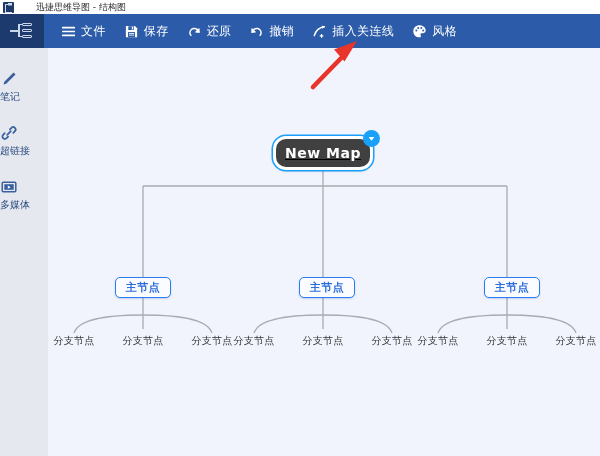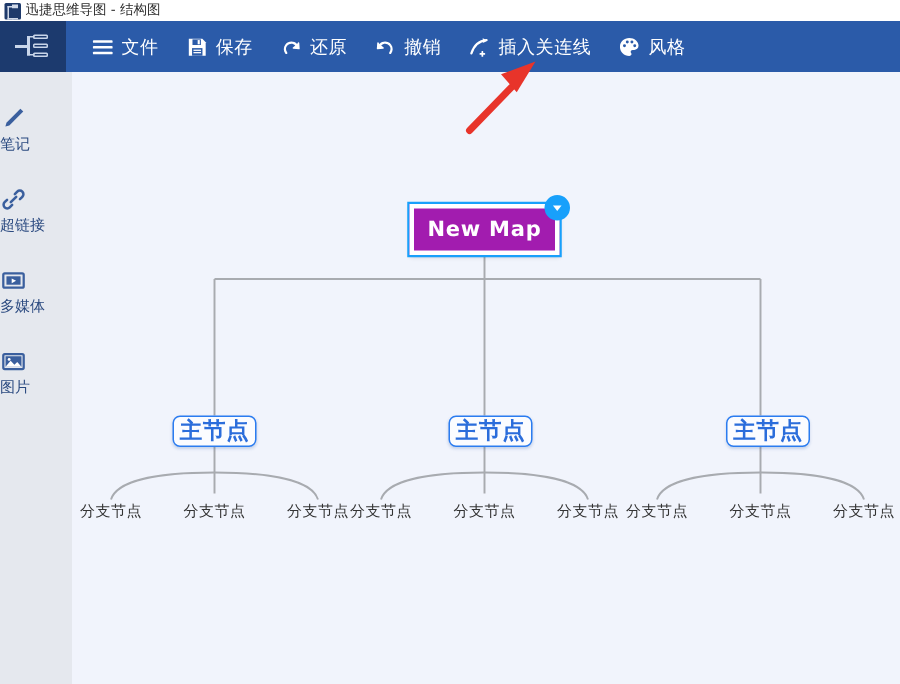--- a/index.html
+++ b/index.html
@@ -21,21 +21,21 @@
   }
 
   
   .titlebar {
     position: absolute;
     left: 0; top: 0;
     width: 600px; height: 14px;
     background: #ffffff;
     display: flex;
     align-items: center;
-    gap: 3px;
+    gap: 22px;
     padding-left: 3px;
     box-sizing: border-box;
   }
   .titlebar-icon {
     width: 11px; height: 11px;
     background: #1e3a6b;
     border-radius: 1px;
     position: relative;
     flex: 0 0 auto;
   }
@@ -187,29 +187,30 @@
     left: 0; top: 0;
     width: 552px; height: 408px;
     display: block;
   }
 
   
   .root-node {
     position: absolute;
     left: 225px; top: 88px;
     width: 100px; height: 34px;
-    background: #a21caf;
+    background: #404040;
     border: 3px solid #ffffff;
-    border-radius: 0;
+    border-radius: 13px;
     box-sizing: border-box;
     box-shadow: 0 0 0 1.5px #18a0fb, 0 1px 3px rgba(0,0,0,0.18);
     display: flex;
     align-items: center;
     justify-content: center;
     cursor: default;
+    text-decoration: underline;
   }
   .root-text {
     color: #ffffff;
     font-size: 14px;
     font-weight: bold;
     letter-spacing: 0.5px;
     white-space: nowrap;
   }
   .root-badge {
     position: absolute;
@@ -233,21 +234,21 @@
     border: 1.6px solid #2b7cf0;
     border-radius: 5px;
     box-sizing: border-box;
     display: flex;
     align-items: center;
     justify-content: center;
     box-shadow: 0 1px 2px rgba(40,90,170,0.22);
     cursor: default;
   }
   .main-node .mn-text {
-    font-size: 15px;
+    font-size: 11px;
     font-weight: bold;
     color: #2b6ddb;
     letter-spacing: 0.5px;
     white-space: nowrap;
   }
   .mn-1 { left: 67px; }
   .mn-2 { left: 251px; }
   .mn-3 { left: 436px; }
 
   
@@ -384,29 +385,20 @@
 
     <div class="side-item">
       <svg class="side-ico" viewBox="0 0 18 18">
         <rect x="2.2" y="4.2" width="13.6" height="9.6" rx="1" fill="none" stroke="#3a5f9e" stroke-width="1.5"></rect>
         <rect x="4.3" y="6.2" width="9.4" height="5.6" fill="#3a5f9e"></rect>
         <path d="M7.8 7.6l2.9 1.6-2.9 1.6z" fill="#ffffff"></path>
       </svg>
       <span class="side-label">多媒体</span>
     </div>
 
-    <div class="side-item">
-      <svg class="side-ico" viewBox="0 0 18 18">
-        <rect x="2.2" y="4.0" width="13.6" height="10.0" rx="1" fill="none" stroke="#3a5f9e" stroke-width="1.5"></rect>
-        <rect x="3.7" y="5.5" width="10.6" height="7.0" fill="#3a5f9e"></rect>
-        <path d="M3.7 12.5l3.4-4.0 2.5 2.6 1.9-1.8 2.8 3.2z" fill="#ffffff"></path>
-        <circle cx="6.1" cy="7.6" r="0.95" fill="#ffffff"></circle>
-      </svg>
-      <span class="side-label">图片</span>
-    </div>
 
   </div>
 
   <div class="canvas">
 
     <svg class="canvas-svg" viewBox="0 0 552 408">
       <g stroke="#a8abb0" stroke-width="1.3" fill="none">
 
         <path d="M275 122 L275 138"></path>
 

